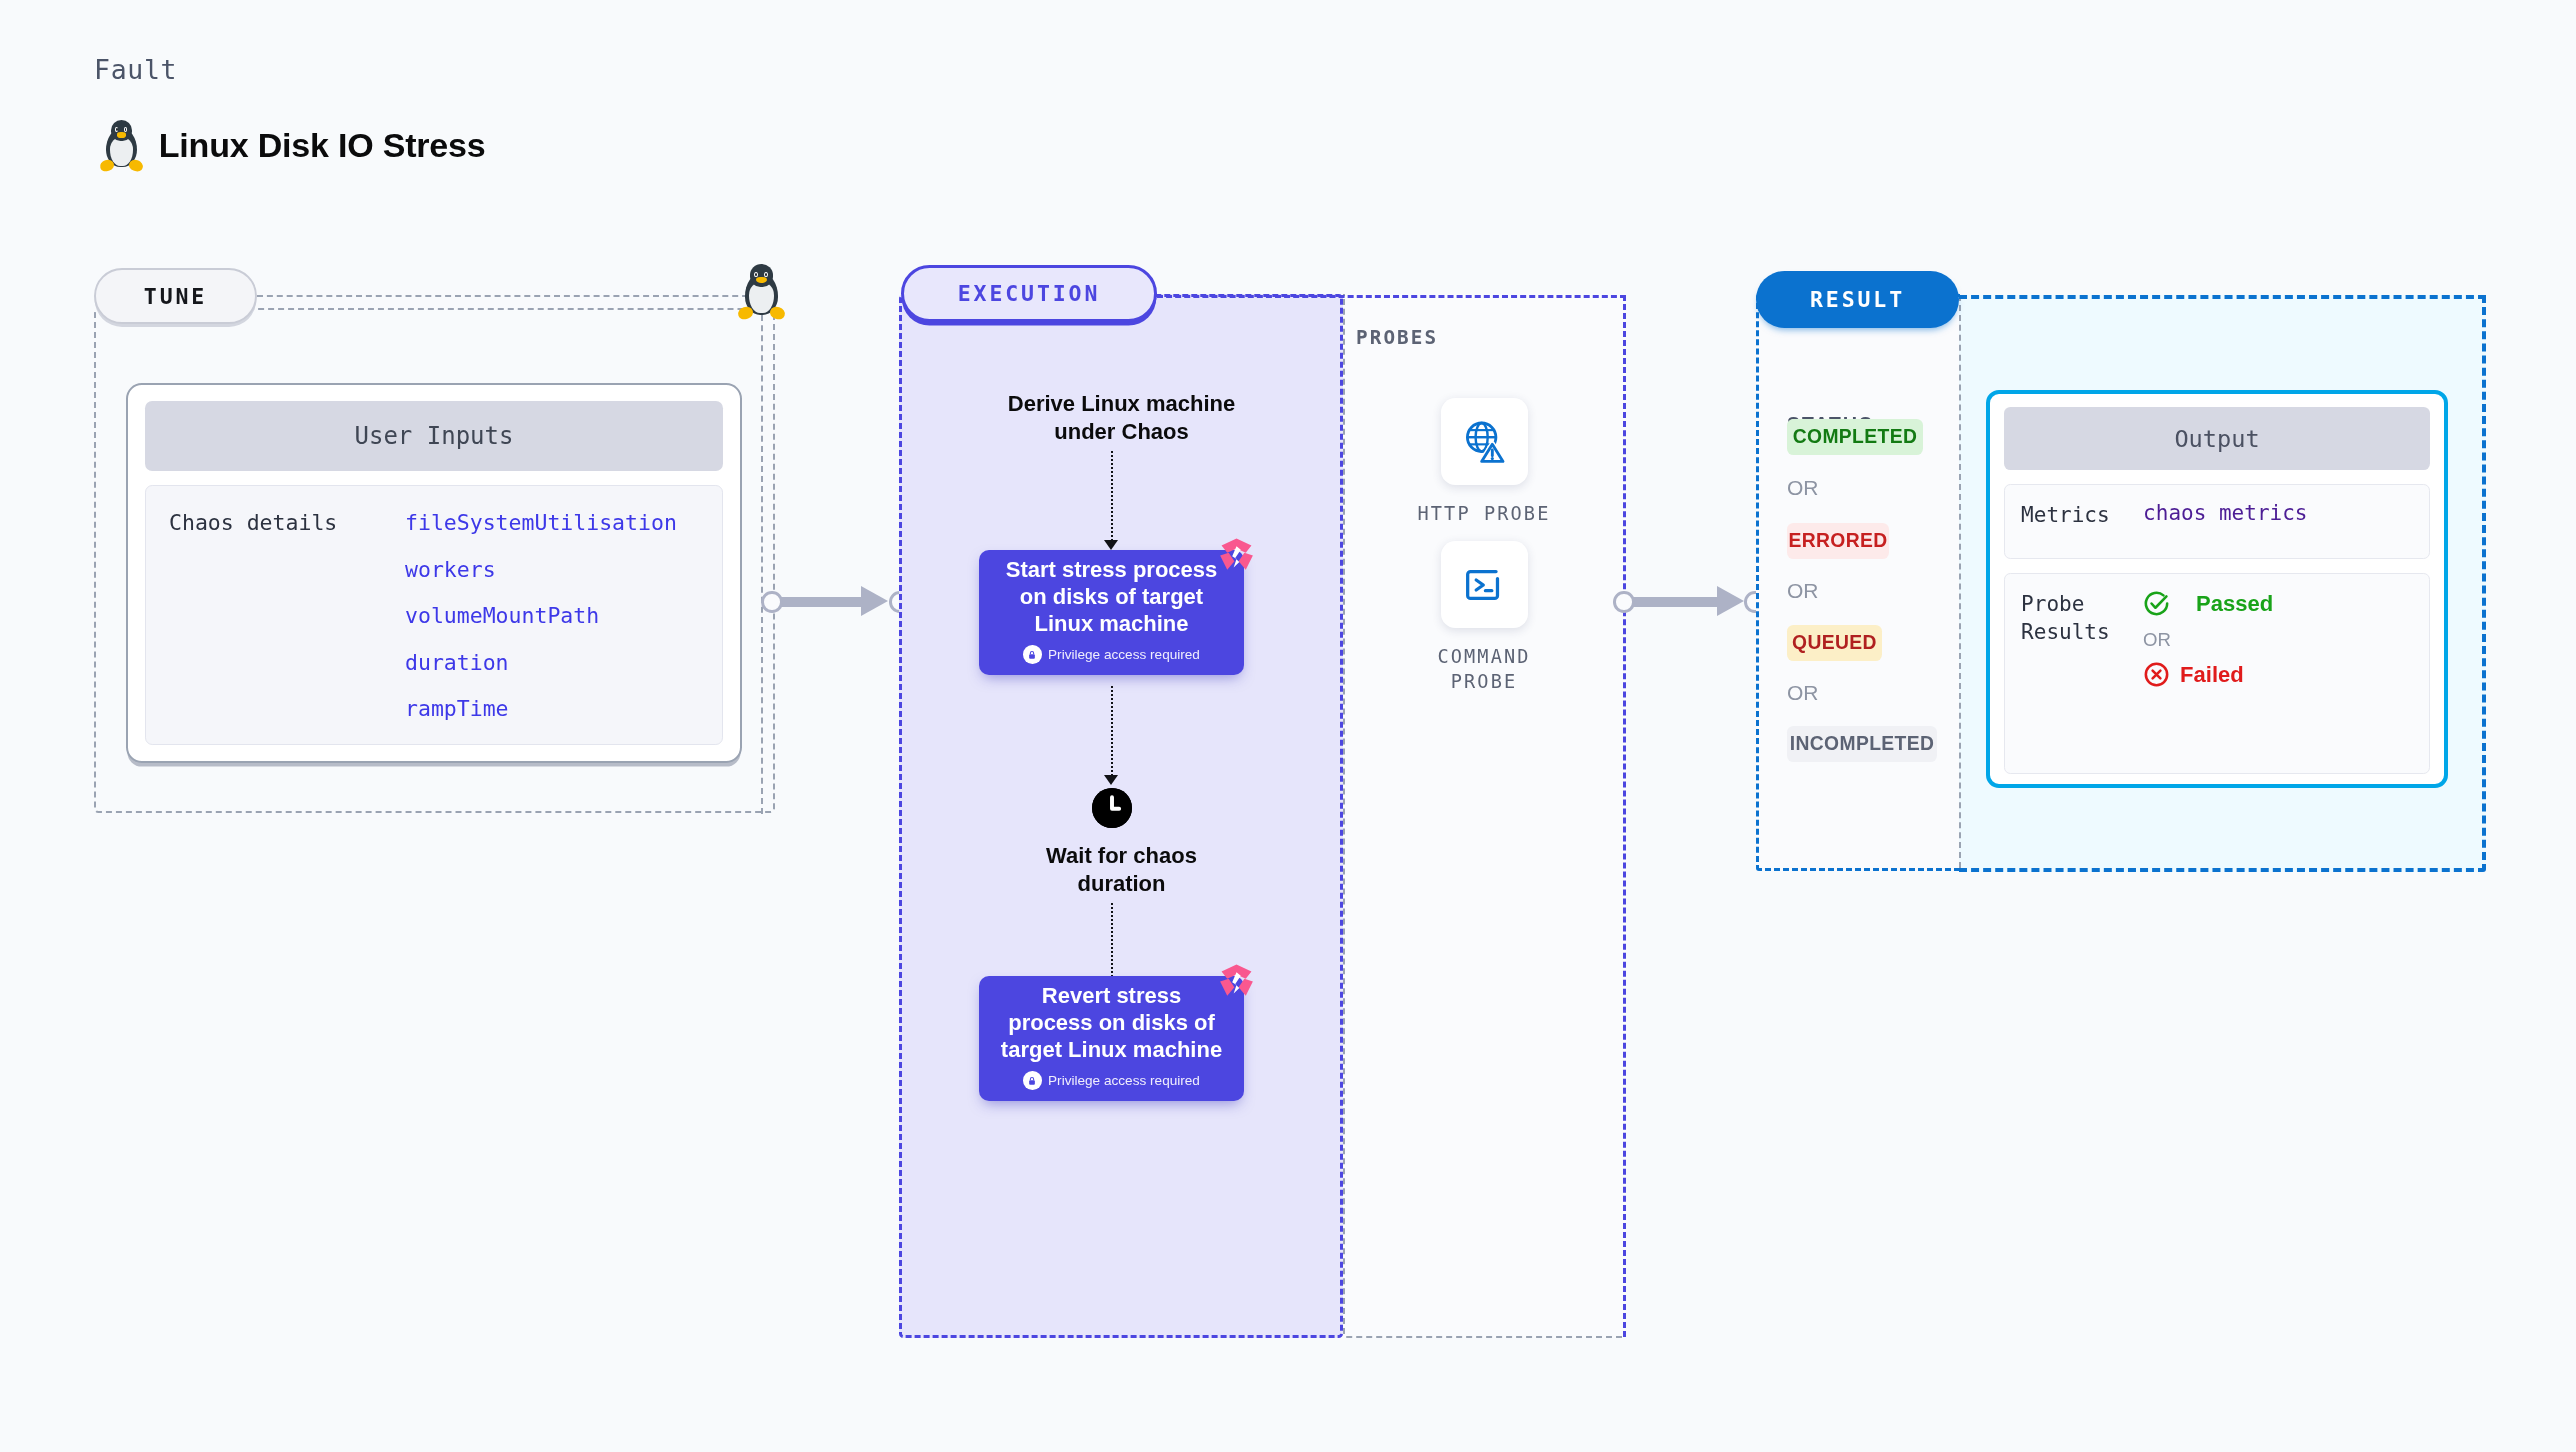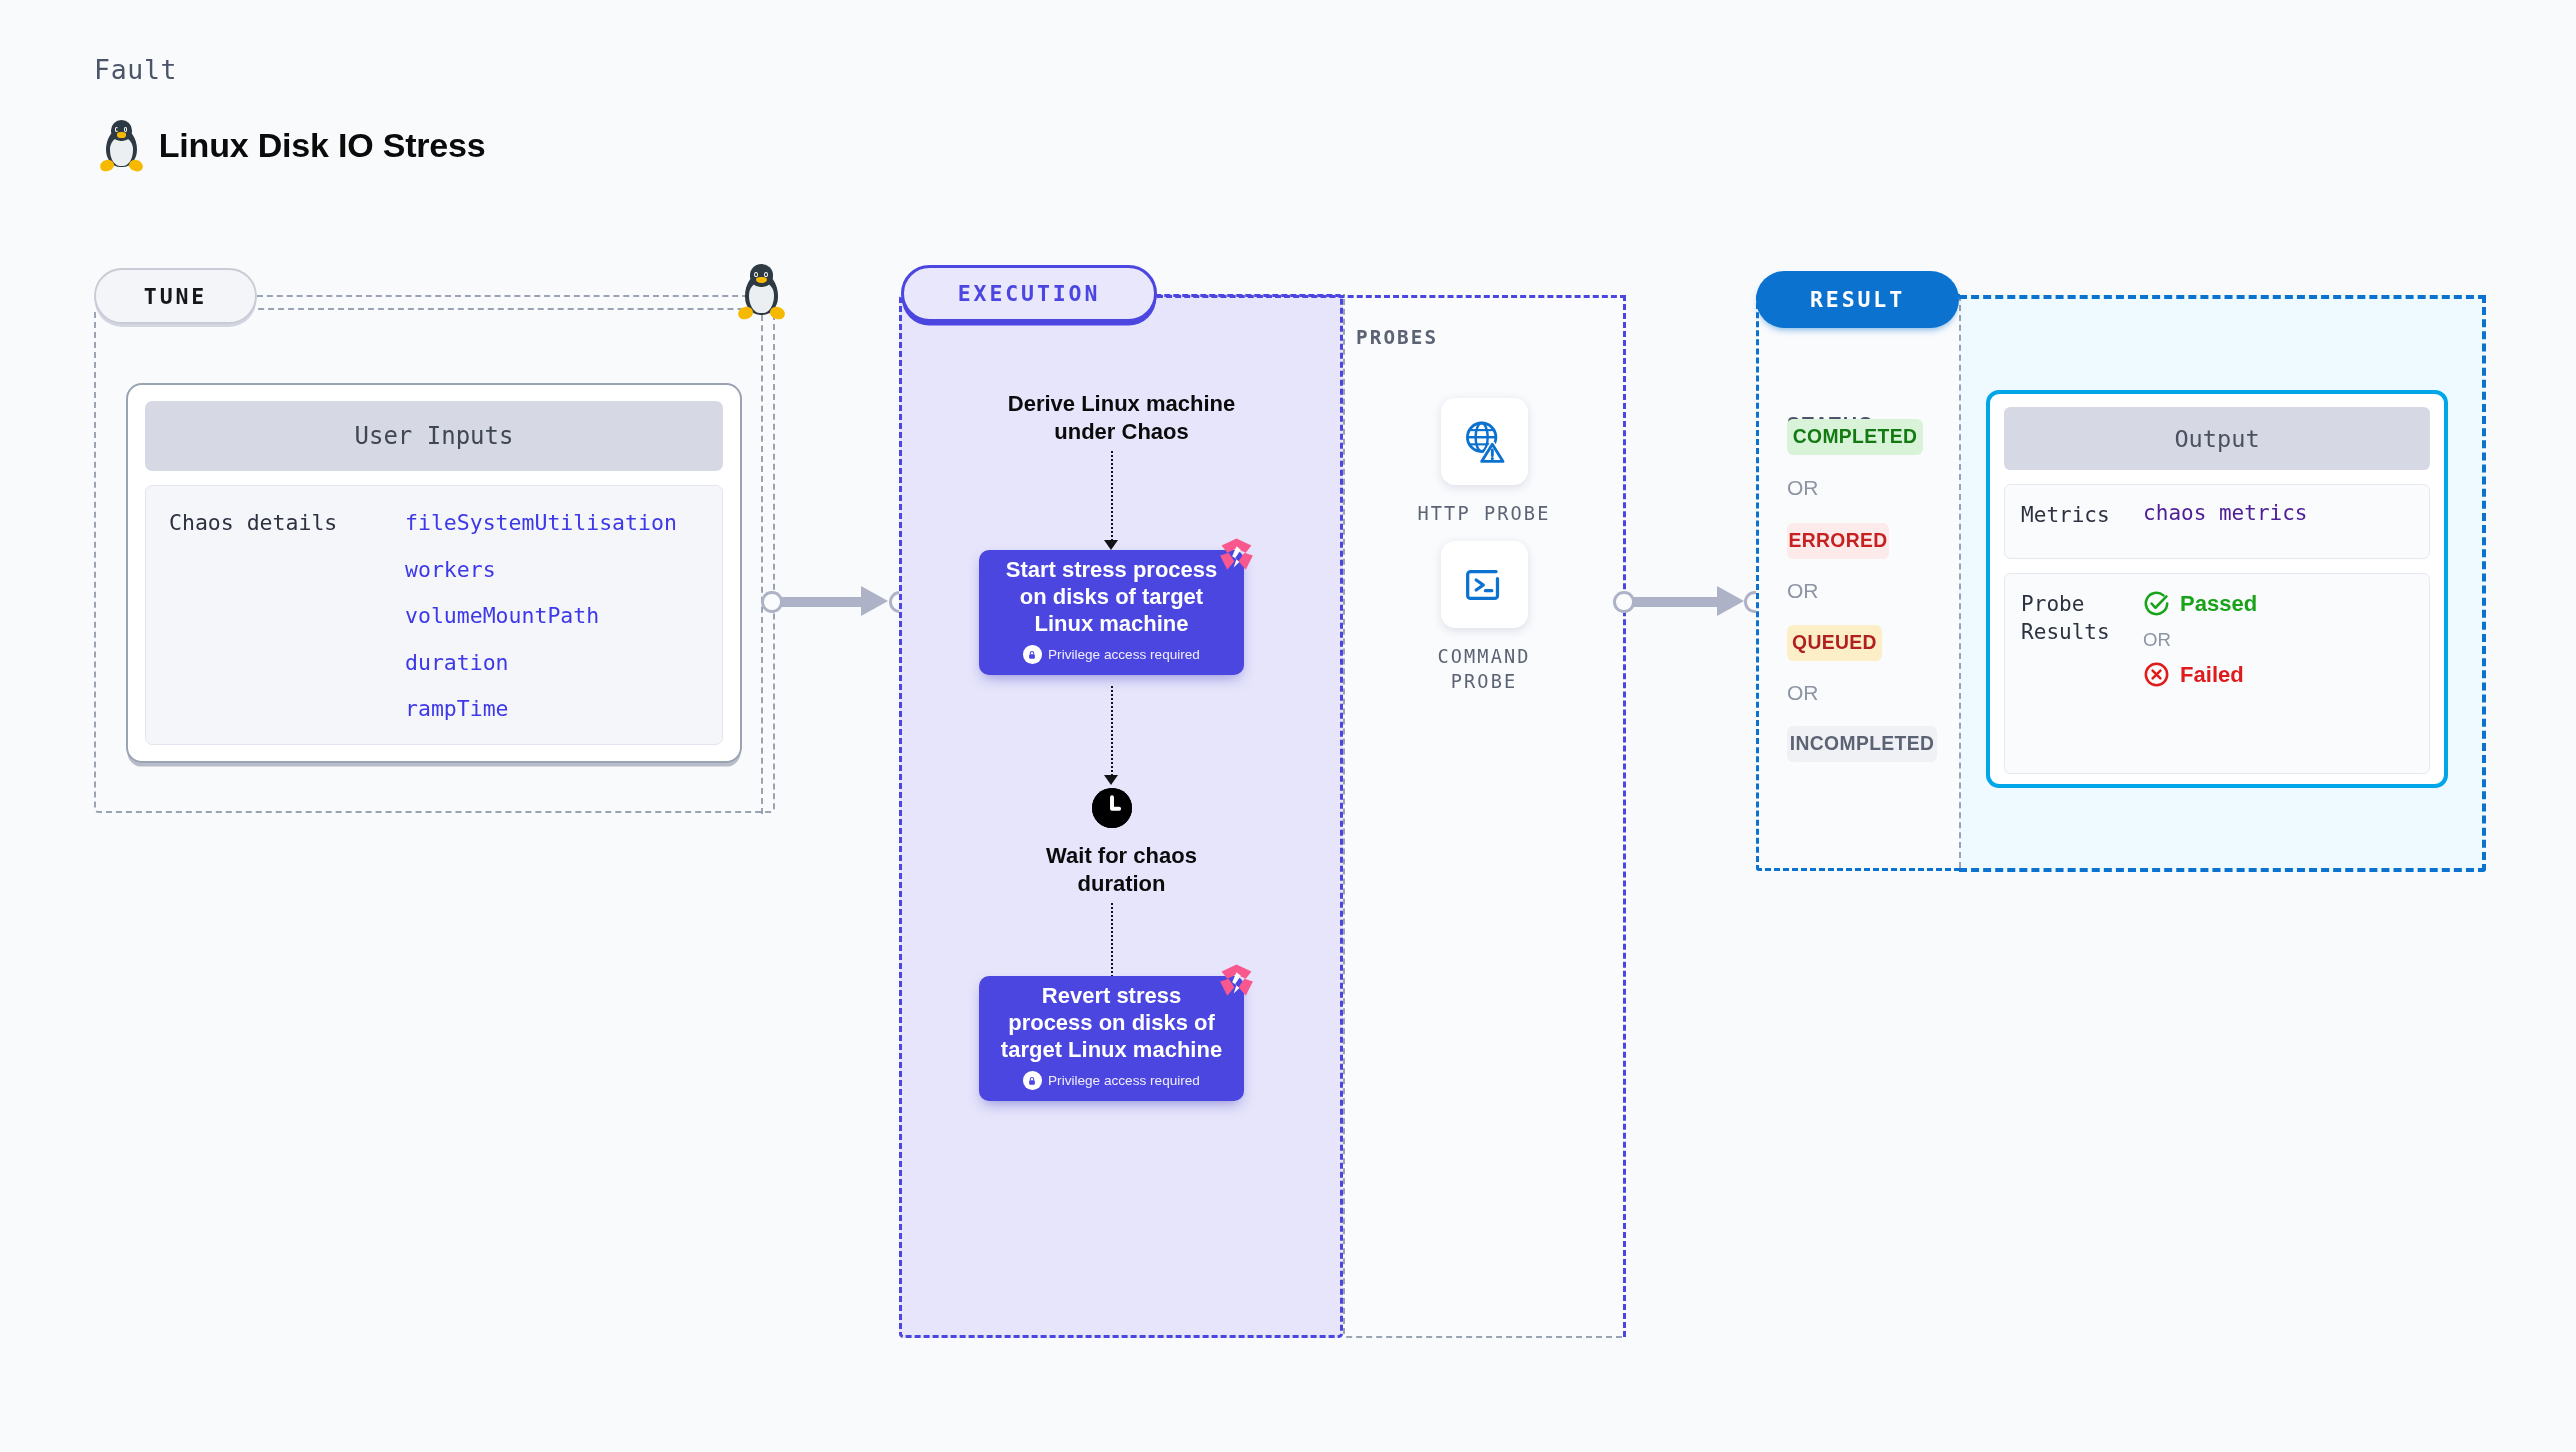--- a/index.html
+++ b/index.html
@@ -428,21 +428,21 @@
     <div class="output-head">Output</div>
 
     <div class="out-row" style="top:90px; height:75px;">
       <div class="out-key">Metrics</div>
       <div class="out-val">chaos metrics</div>
     </div>
 
     <div class="out-row" style="top:179px; height:201px;">
       <div class="out-key">Probe<br>Results</div>
       <div style="display:flex; flex-direction:column; gap:10px;">
-        <div style="display:flex; align-items:center; gap:10px;">
+        <div style="display:flex; align-items:center; gap:26px;">
           <span>
             <svg width="27" height="27" viewBox="0 0 38 38">
               <path d="M34 19 a15 15 0 1 1 -5.2 -11.4" fill="none" stroke="#19a319" stroke-width="3.6" stroke-linecap="round"></path>
               <path d="M12 19 L17.5 25 L33 9" fill="none" stroke="#19a319" stroke-width="3.6" stroke-linecap="round" stroke-linejoin="round"></path>
             </svg>
           </span>
           <span style="font-size:22px; font-weight:bold; color:#19a319;">Passed</span>
         </div>
         <div style="font-size:18.6px; color:#8d94a3;">OR</div>
         <div style="display:flex; align-items:center; gap:10px;">

